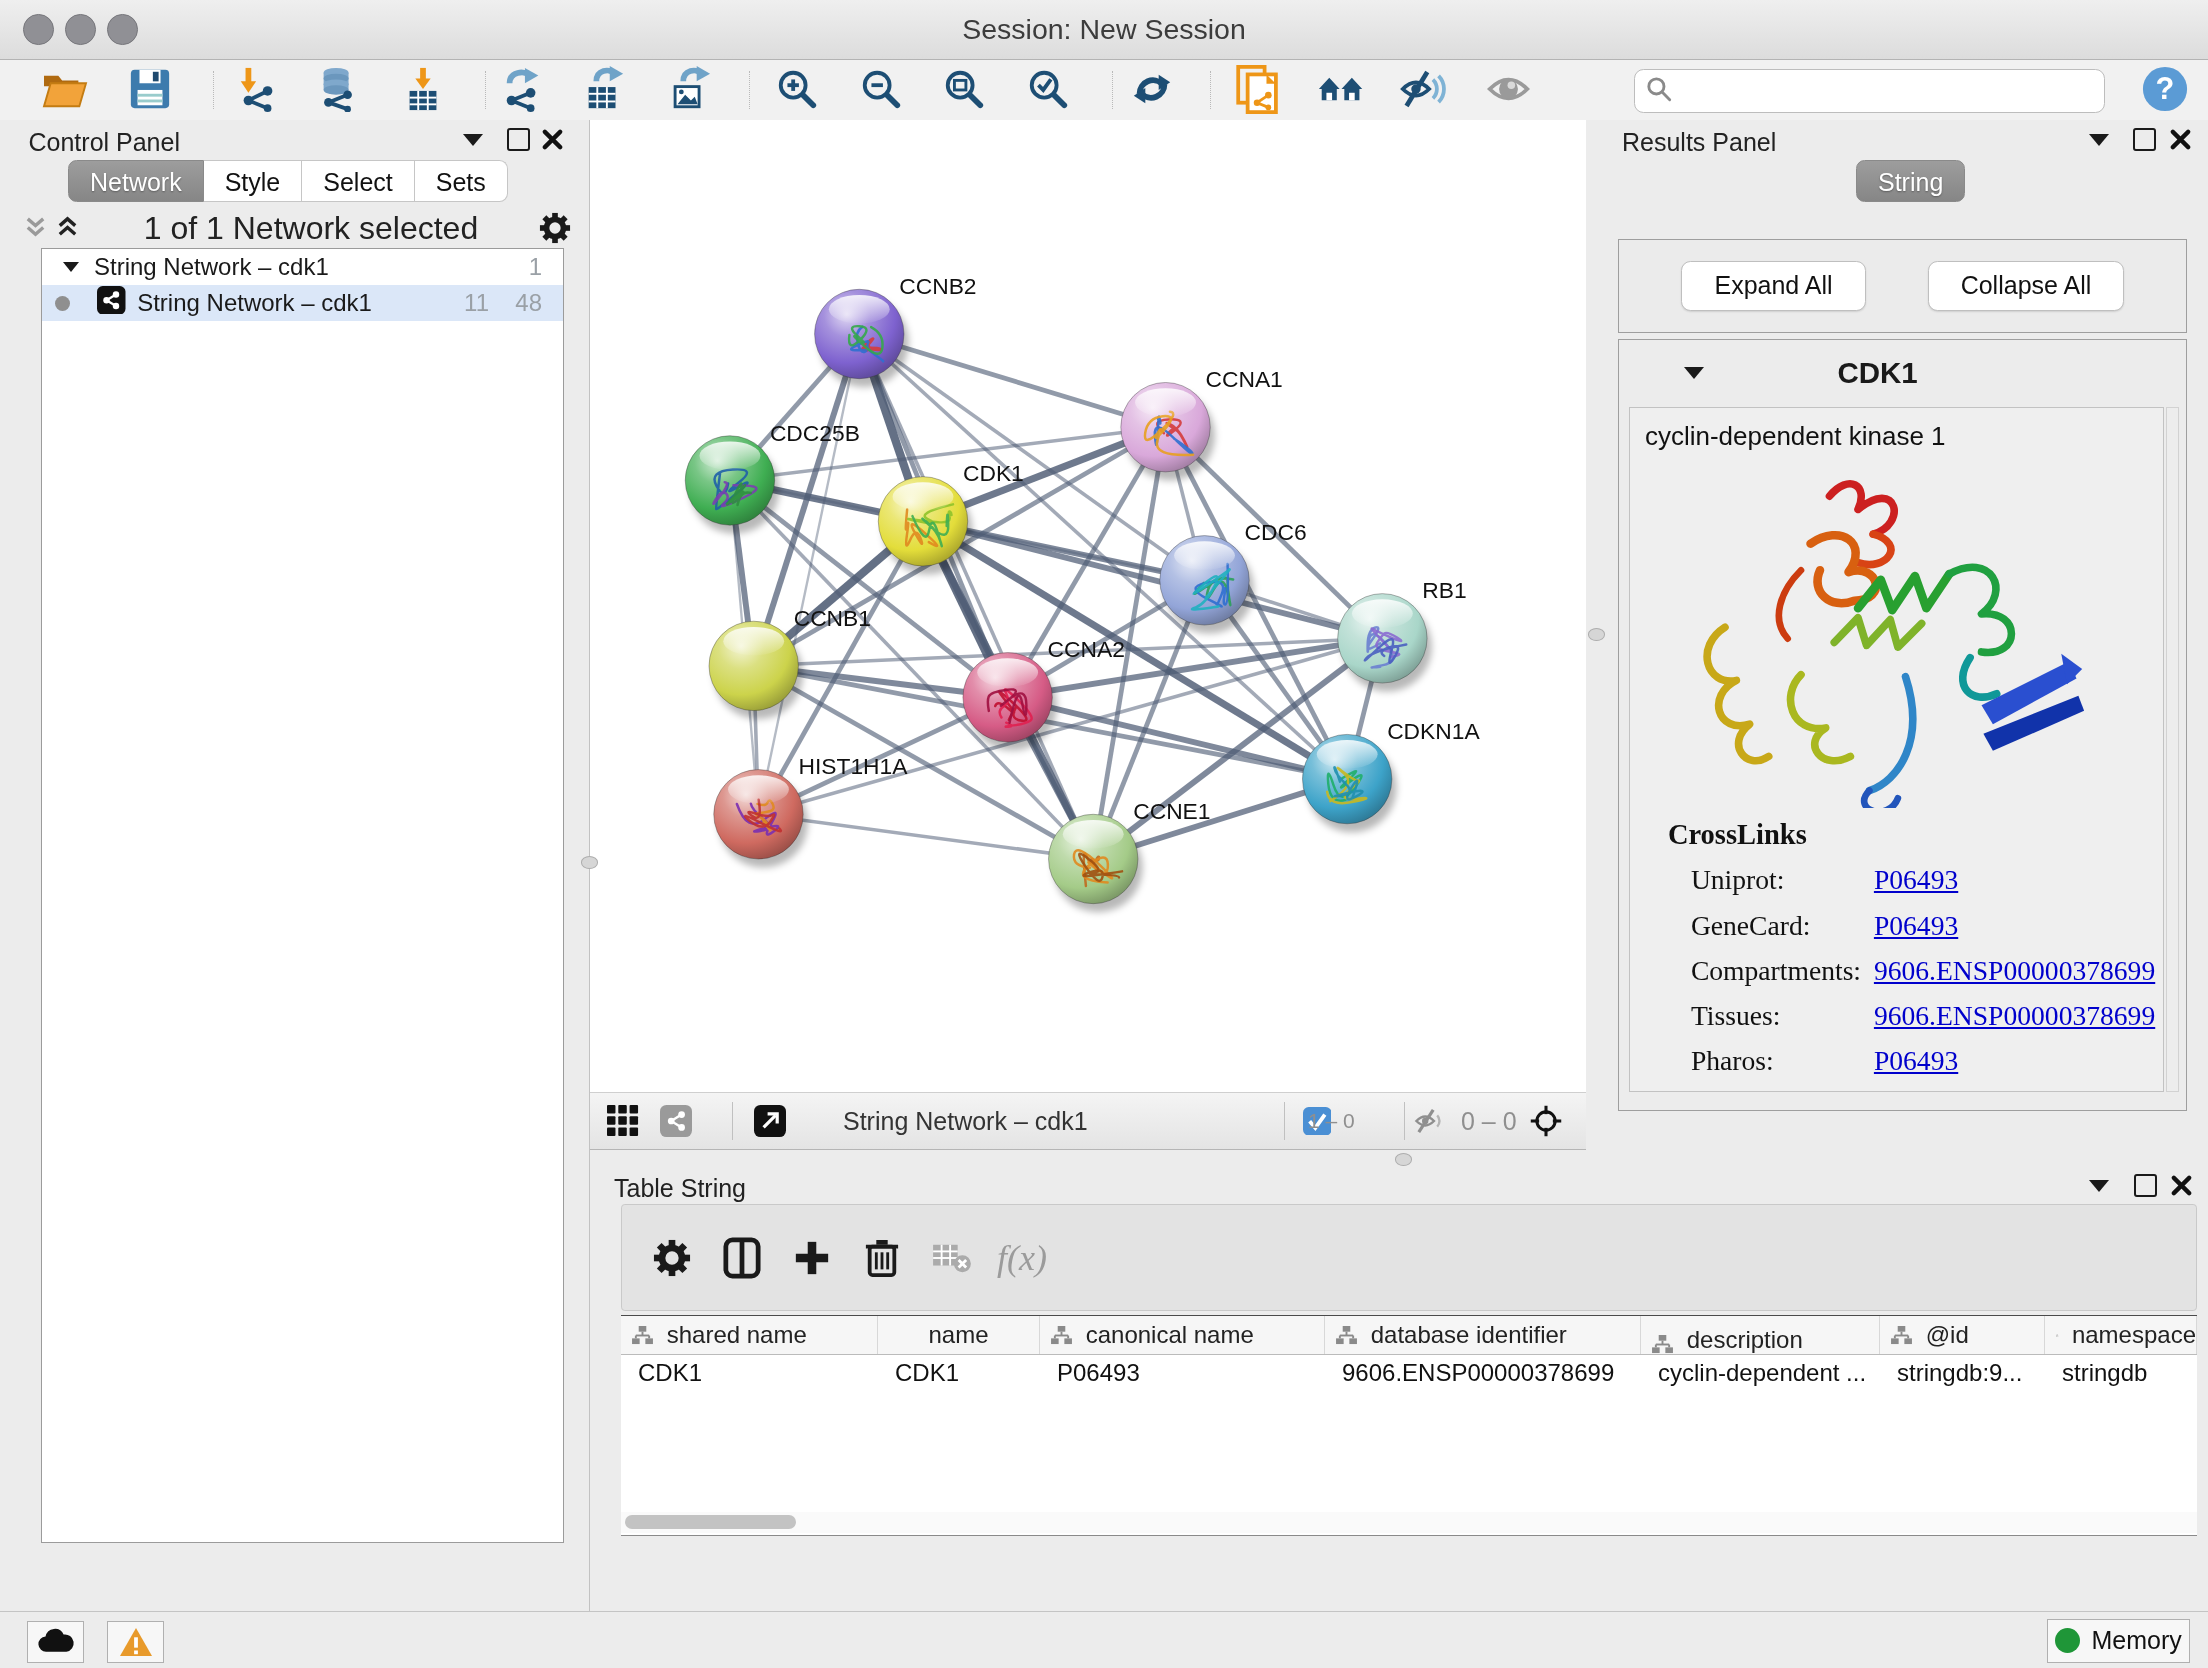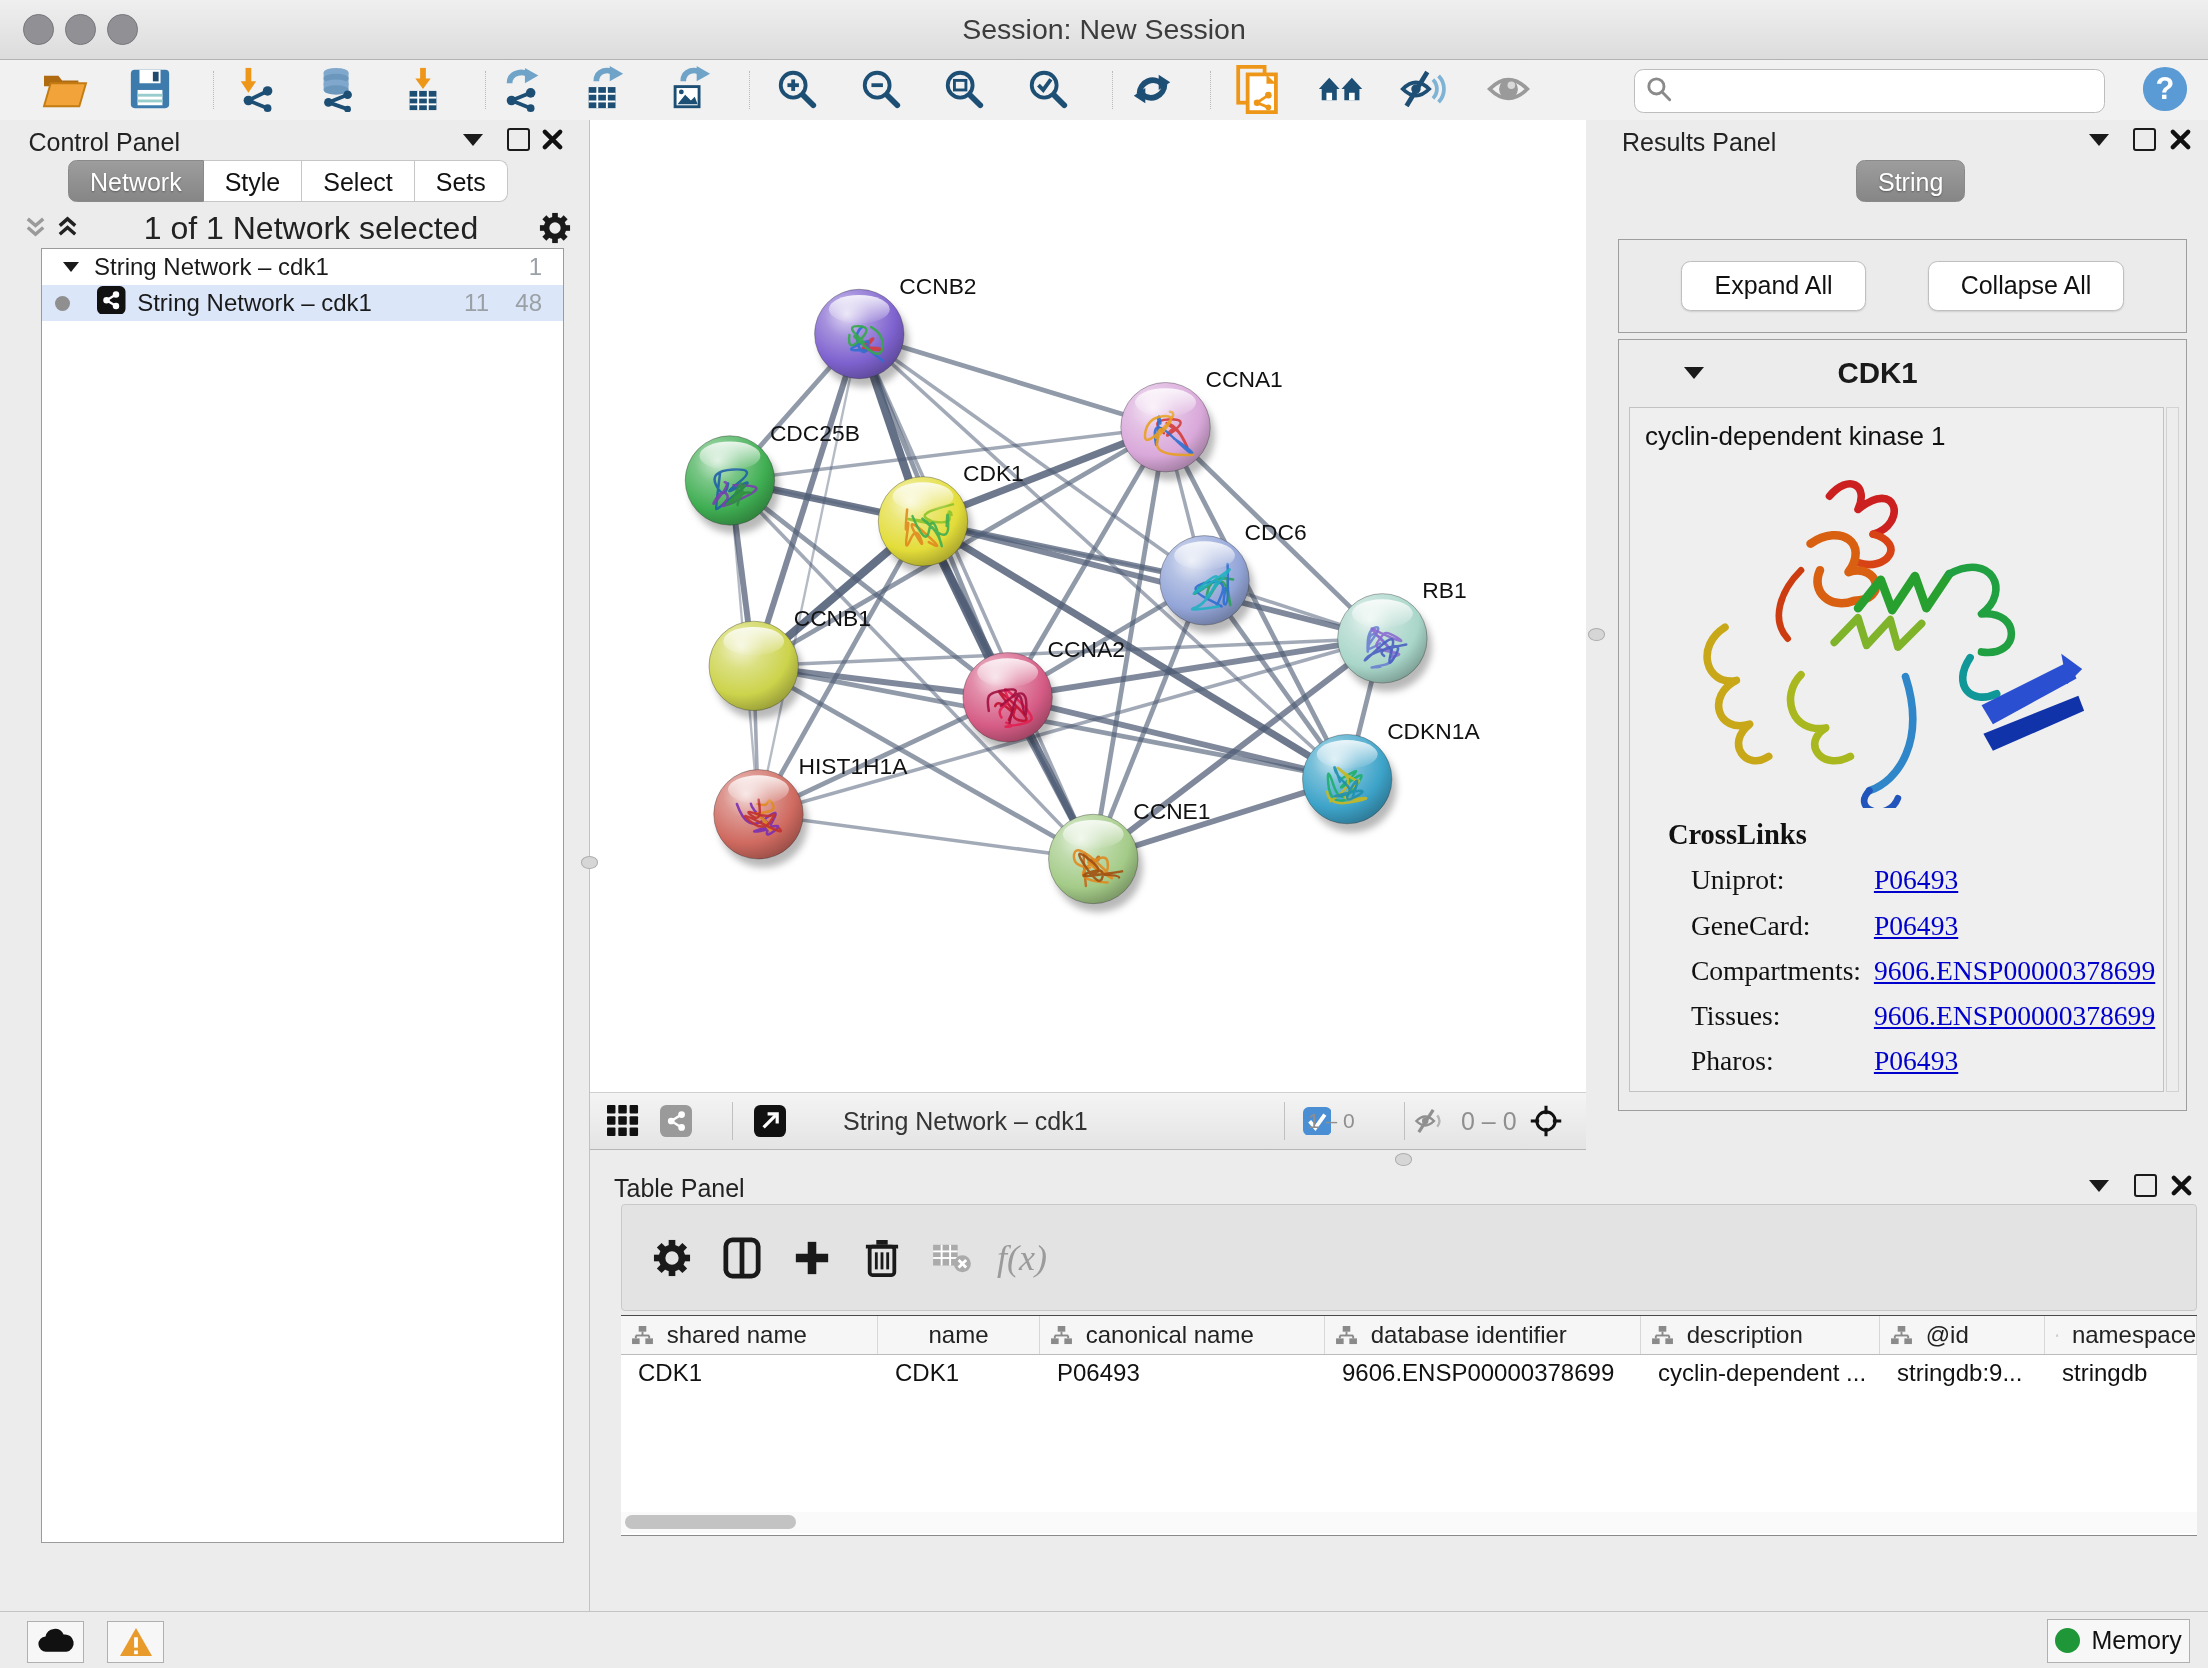--- a/index.html
+++ b/index.html
@@ -761,21 +761,21 @@
               <a class="cl-link" style="color: rgb(0, 0, 204);">P06493</a>
             </div>
           </div>
       </div>
     </div>
     <div id="rp-vscroll"></div>
   </div>
 </div>
 
 <div id="table-panel" class="abs">
-  <span class="panel-title abs" style="left:24px;top:5.7px">Table Panel</span>
+  <span class="panel-title abs" style="left:24px;top:5.7px">Table String</span>
   <div class="pan-ic abs" style="left:1493px;top:1.9px">
       <span class="tri-down"></span>
     </div>
   <div class="pan-ic abs" style="left:1539px;top:1.9px">
       <span class="box-ic"></span>
     </div>
   <div class="pan-ic abs" style="left:1575px;top:1.9px">
       <svg width="21" height="21" viewBox="0 0 22 22">
         <path d="M3 3 L19 19 M19 3 L3 19" stroke="#111" stroke-width="4.5" stroke-linecap="round"></path>
       </svg>
@@ -869,21 +869,21 @@
             <rect x="7" y="0" width="8" height="6" fill="#8a8a8a"></rect>
             <line x1="11" y1="6" x2="11" y2="10" stroke="#8a8a8a" stroke-width="2"></line>
             <line x1="4" y1="10" x2="18" y2="10" stroke="#8a8a8a" stroke-width="2"></line>
             <line x1="4" y1="10" x2="4" y2="13" stroke="#8a8a8a" stroke-width="2"></line>
             <line x1="18" y1="10" x2="18" y2="13" stroke="#8a8a8a" stroke-width="2"></line>
             <rect x="0" y="13" width="8" height="6" fill="#8a8a8a"></rect>
             <rect x="14" y="13" width="8" height="6" fill="#8a8a8a"></rect>
           </svg>
           <span style="margin-left:13.3px">database identifier</span>
         </div>
-        <div class="th" style="width: 239px; padding-left: 11.4px;">
+        <div class="th" style="width: 239px; padding-left: 11.4px; align-items: flex-end;">
           <svg width="21" height="19" viewBox="0 0 22 20">
             <rect x="7" y="0" width="8" height="6" fill="#8a8a8a"></rect>
             <line x1="11" y1="6" x2="11" y2="10" stroke="#8a8a8a" stroke-width="2"></line>
             <line x1="4" y1="10" x2="18" y2="10" stroke="#8a8a8a" stroke-width="2"></line>
             <line x1="4" y1="10" x2="4" y2="13" stroke="#8a8a8a" stroke-width="2"></line>
             <line x1="18" y1="10" x2="18" y2="13" stroke="#8a8a8a" stroke-width="2"></line>
             <rect x="0" y="13" width="8" height="6" fill="#8a8a8a"></rect>
             <rect x="14" y="13" width="8" height="6" fill="#8a8a8a"></rect>
           </svg>
           <span style="margin-left:13.3px">description</span>

